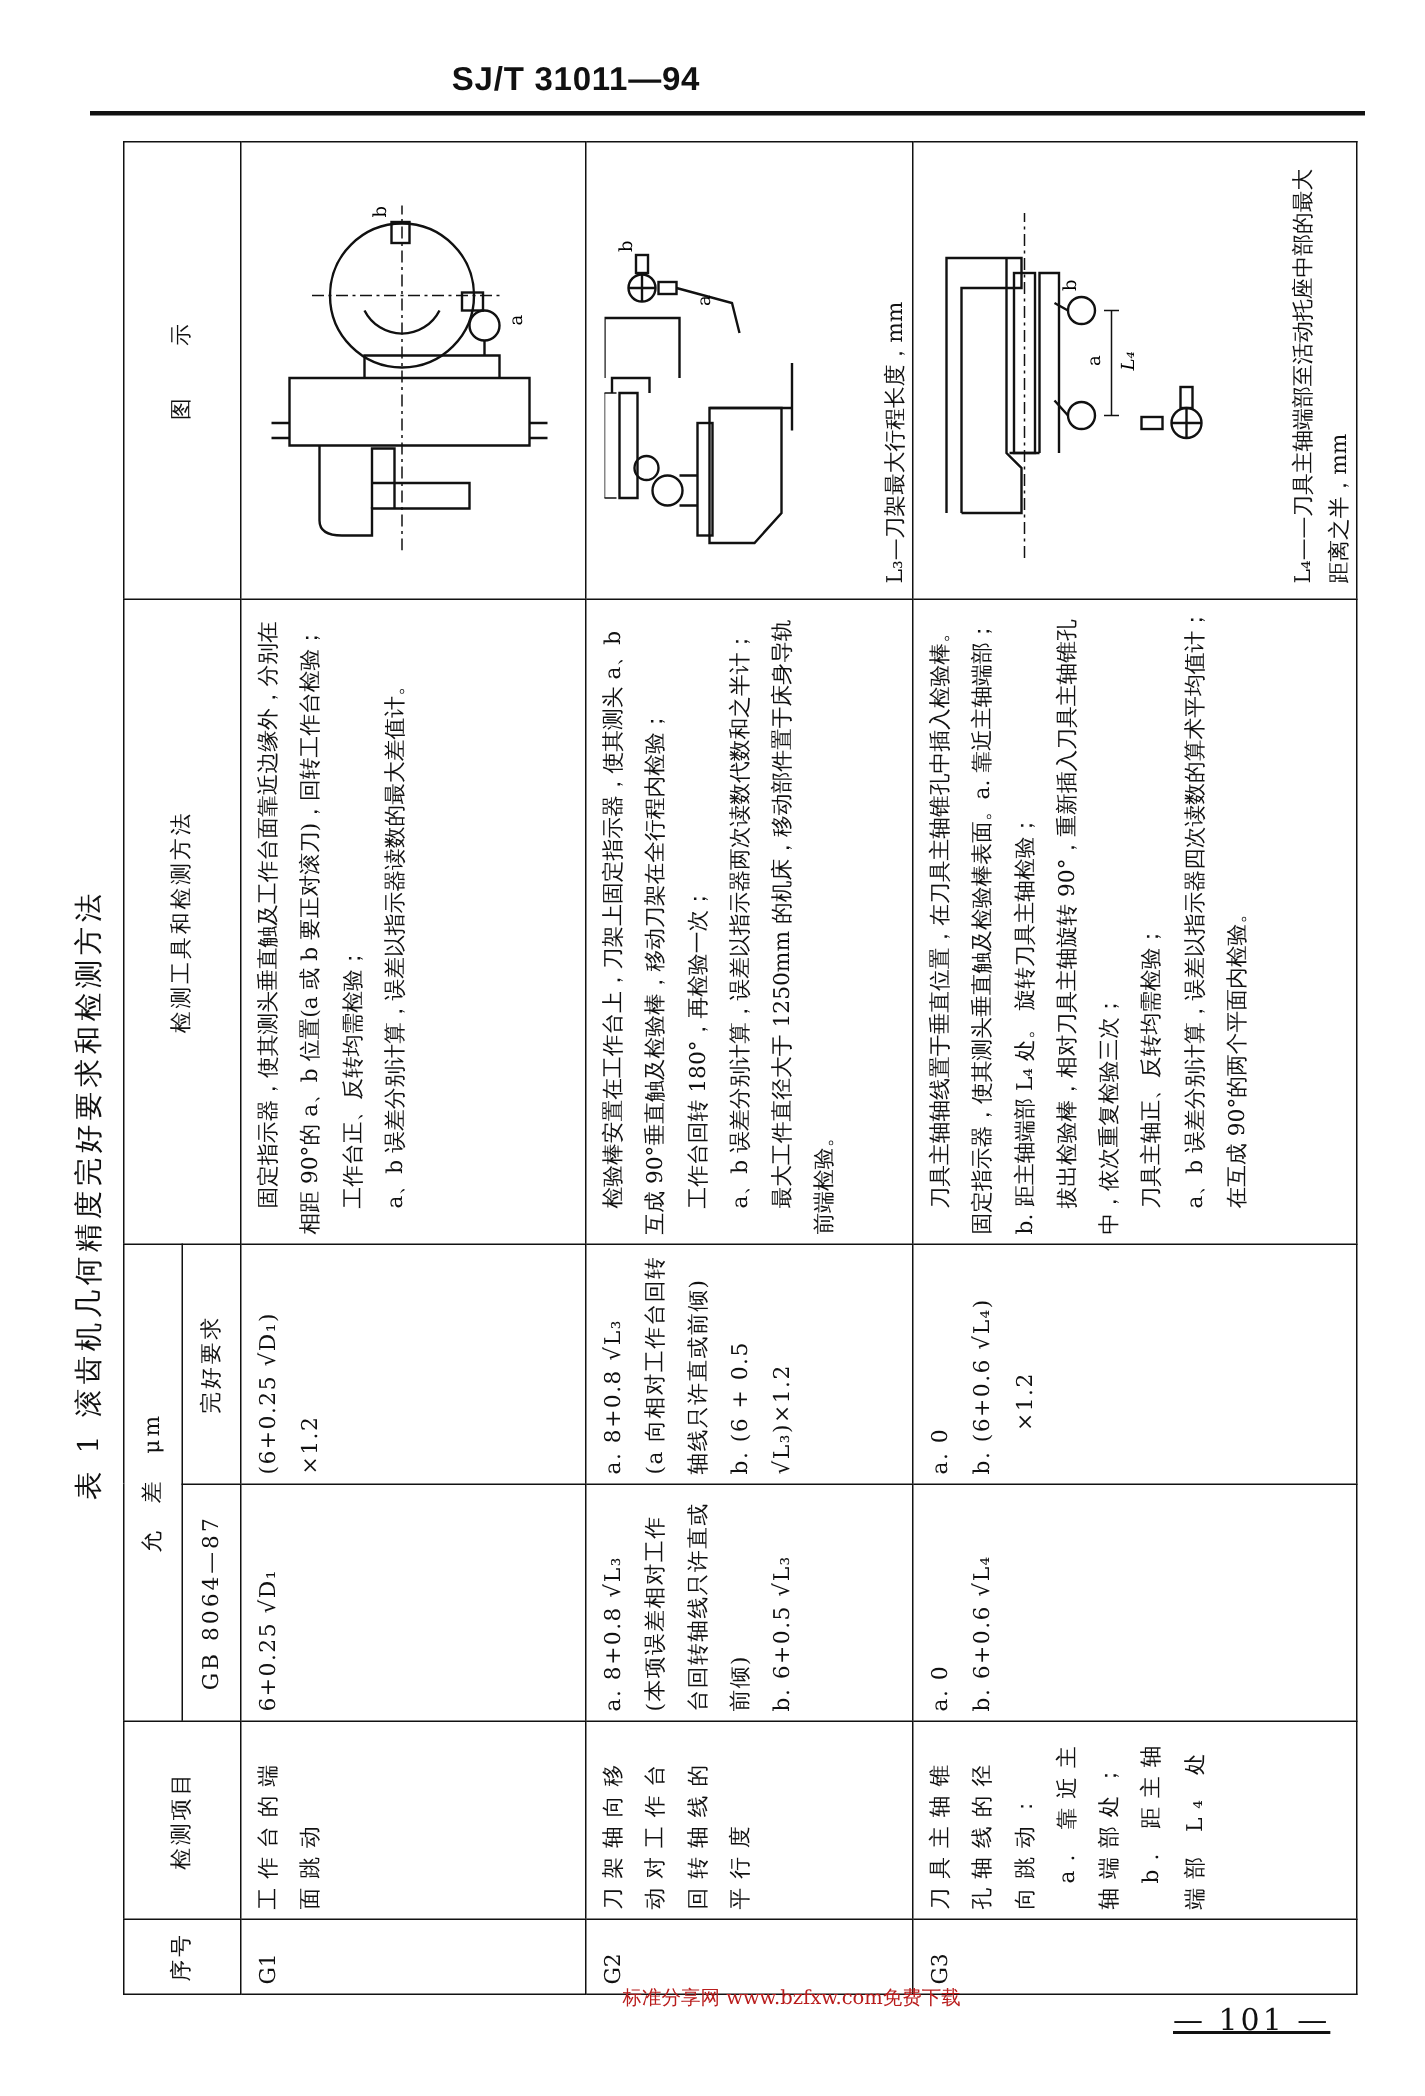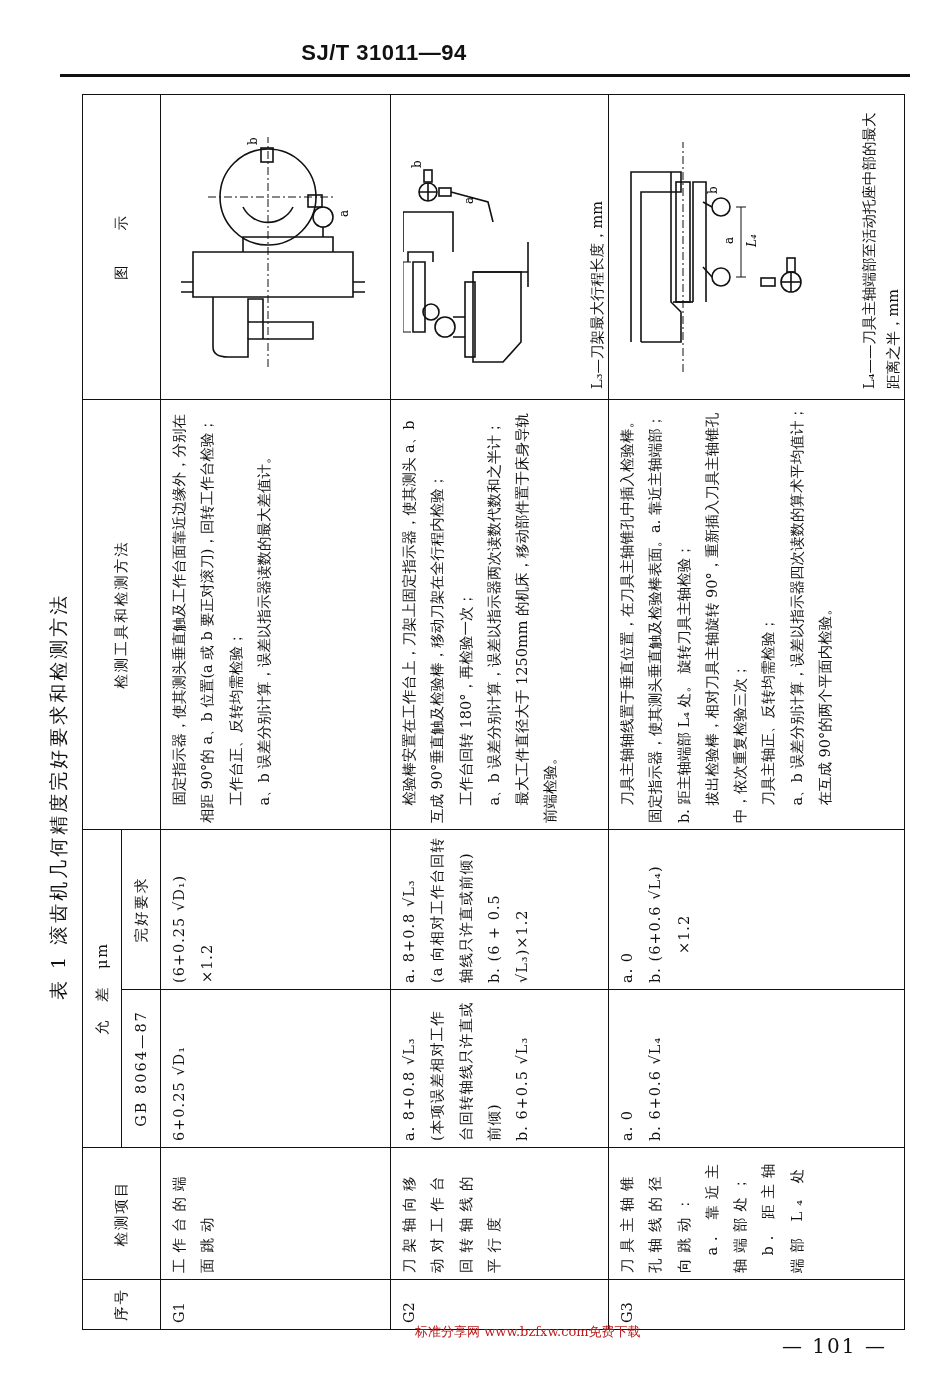--- a/index.html
+++ b/index.html
@@ -43,21 +43,21 @@
   .tol { letter-spacing: 1px; }
   .method p { margin: 0; text-indent: 1.2em; }
   .fig-wrap { position: relative; height: 100%; }
   .fig-svg { display: block; margin: 8px auto 0; }
   .fig-caption { position: absolute; left: 4px; right: 4px; bottom: 2px; font-size: 14.5px; line-height: 1.7; }
   .footer-watermark {
     position: absolute; top: 1323px; left: 415px; font-size: 13px; color: #b91c1c;
     font-family: "DejaVu Serif", serif;
   }
   .page-number {
-    position: absolute; top: 1334px; left: 782px; font-size: 20px; letter-spacing: 2px;
+    position: absolute; top: 1334px; left: 782px; font-size: 20px; letter-spacing: 2px; text-decoration: underline;
   }
 </style>
 </head>
 <body>
 
 <div class="std-header">SJ/T 31011—94</div>
 <div class="header-rule"></div>
 
 <div class="table-title">表 1  滚齿机几何精度完好要求和检测方法</div>
 

